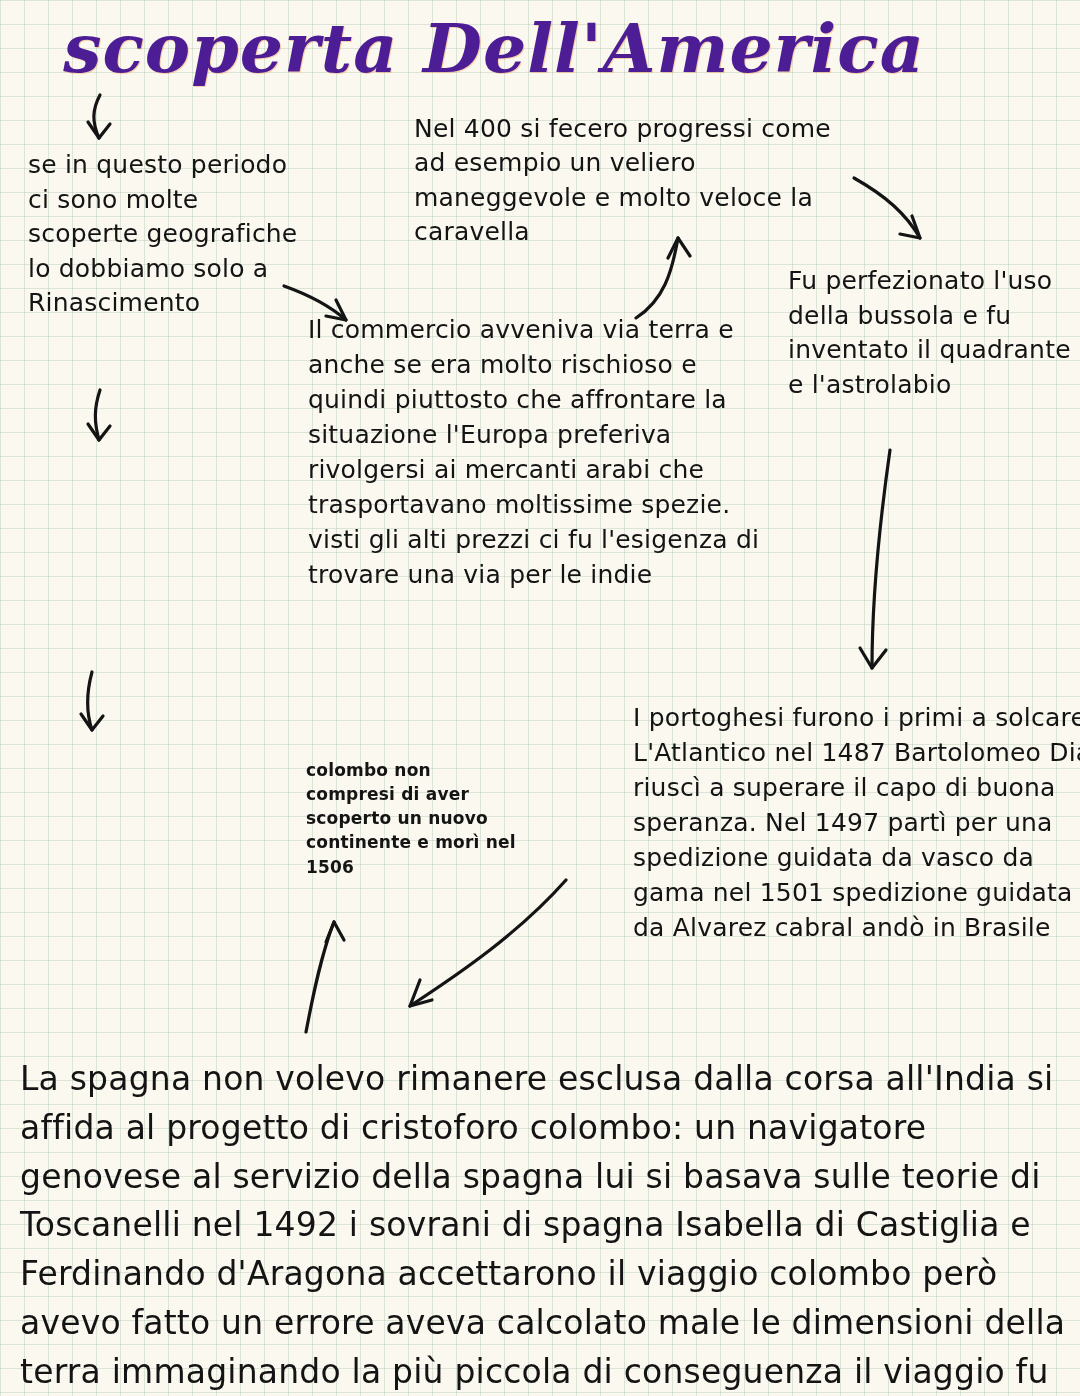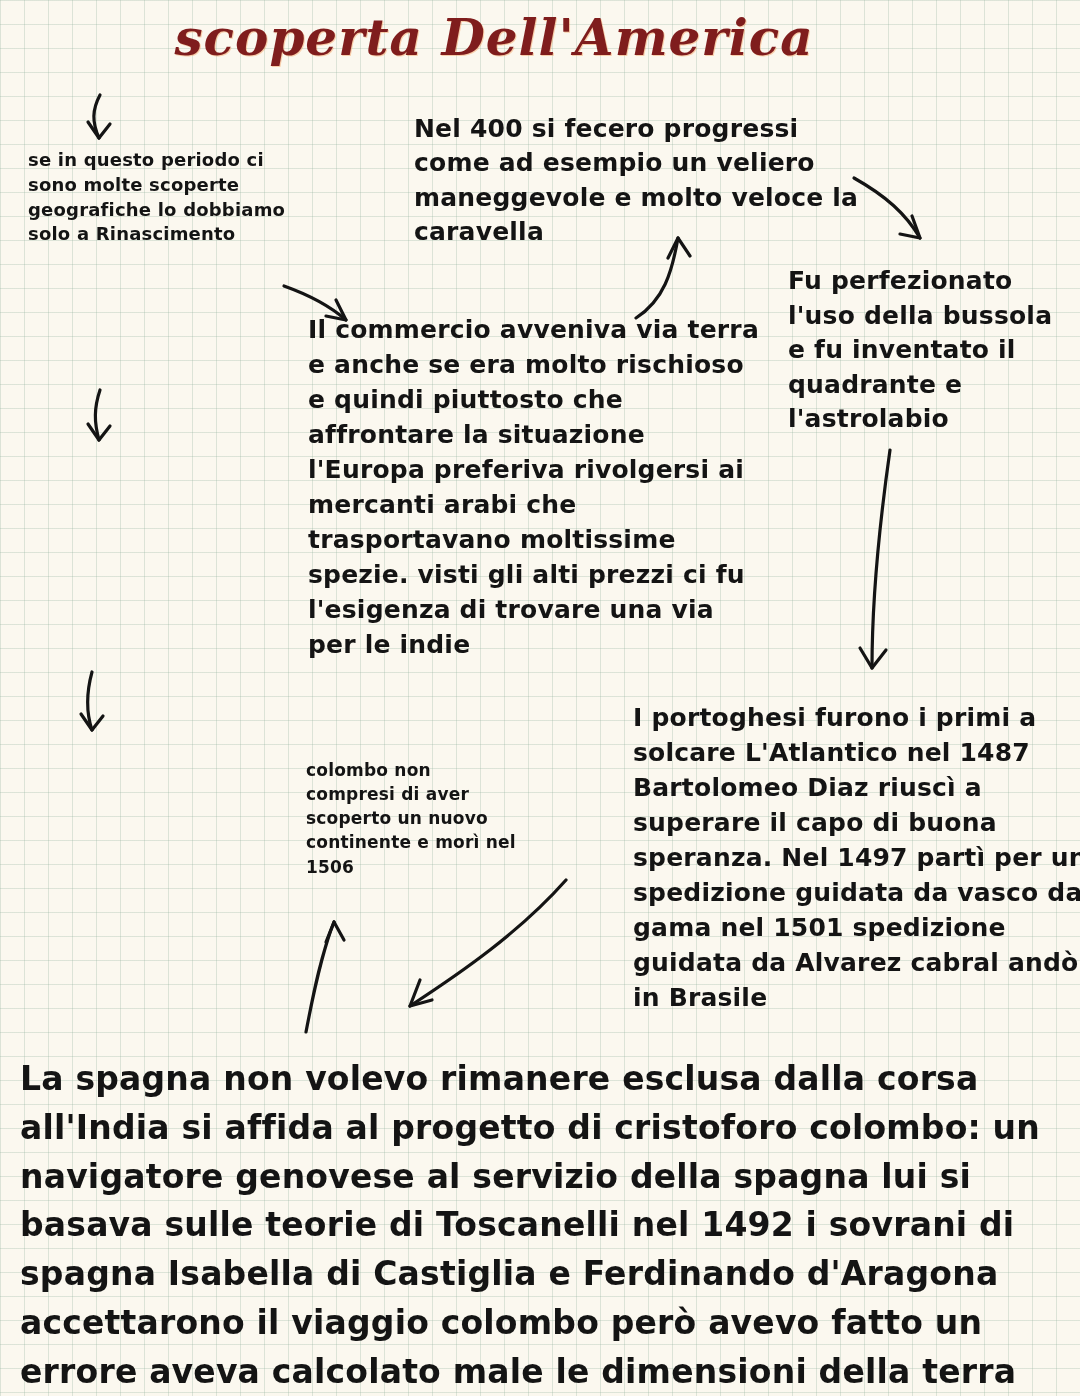--- a/index.html
+++ b/index.html
@@ -25,39 +25,39 @@
     pointer-events: none;
   }
   #page {
     position: absolute;
     inset: 0;
   }
   .note {
     position: absolute;
     color: #141414;
     font-family: "DejaVu Sans", sans-serif;
-    font-weight: 700;
+    font-weight: 400;
     letter-spacing: 0.2px;
     white-space: pre-line;
   }
   .title {
     position: absolute;
     left: 0;
     top: 8px;
     width: 988px;
     text-align: center;
-    color: #7f1d1d;
+    color: #4c1d95;
     font-family: "DejaVu Serif", serif;
     font-style: italic;
     font-weight: bold;
-    font-size: 50px;
+    font-size: 68px;
     letter-spacing: 1px;
     text-shadow: 1px 1px 0 rgba(245,133,47,0.35);
   }
-  .t-left      { left: 28px;  top: 148px;  width: 285px; font-size: 18px; line-height: 1.38; }
+  .t-left      { left: 28px;  top: 148px;  width: 285px; font-size: 25px; line-height: 1.38; }
   .t-paolo     { left: 22px;  top: 448px;  width: 300px; font-size: 25px; line-height: 1.38; }
   .t-sosteneva { left: 16px;  top: 740px;  width: 292px; font-size: 25px; line-height: 1.38; }
   .t-top-mid   { left: 414px; top: 112px;  width: 445px; font-size: 25px; line-height: 1.37; }
   .t-commercio { left: 308px; top: 312px;  width: 460px; font-size: 25px; line-height: 1.40; }
   .t-bussola   { left: 788px; top: 264px;  width: 285px; font-size: 25px; line-height: 1.38; }
   .t-portoghesi{ left: 600px; top: 700px;  width: 478px; font-size: 25px; line-height: 1.40; padding-left: 33px; }
   .t-colombo-small {
     left: 306px; top: 758px; width: 220px;
     font-size: 17px; line-height: 1.42; font-weight: 600;
   }

